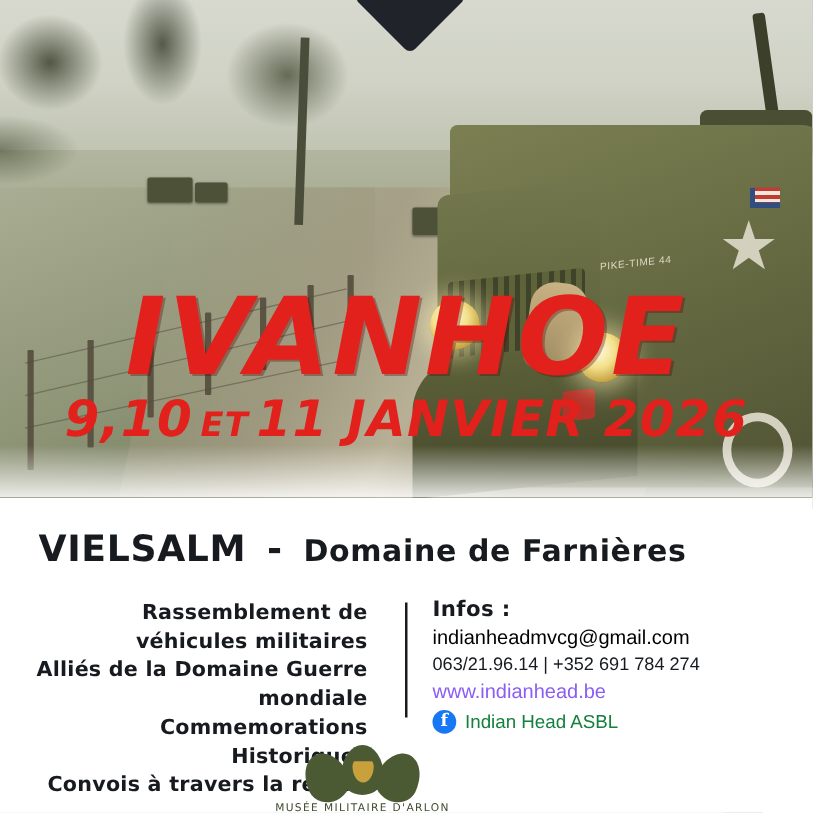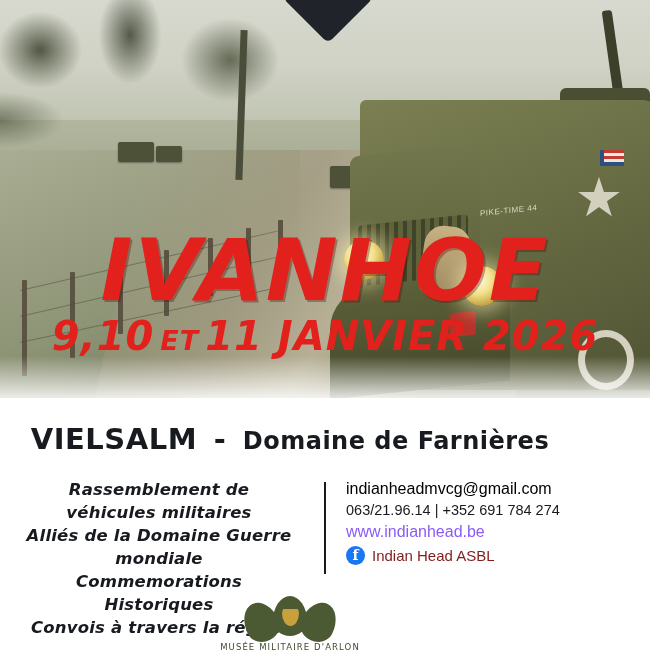--- a/index.html
+++ b/index.html
@@ -316,24 +316,23 @@
     position: absolute;
     left: 0;
     top: 70px;
     width: 650px;
     display: flex;
     justify-content: center;
     align-items: flex-start;
   }
   .col-left {
     width: 300px;
-    text-align: center;
+    text-align: right;
     padding-right: 30px;
     box-sizing: border-box;
-    font-style: italic;
   }
   .col-left div {
     font-family: "DejaVu Sans", sans-serif;
     font-weight: 700;
     font-size: 16.5px;
     line-height: 23px;
     color: #171a1f;
     letter-spacing: 0.2px;
   }
   .divider {
@@ -387,21 +386,21 @@
     color: #ffffff;
     font-family: "DejaVu Serif", serif;
     font-weight: 700;
     font-size: 14px;
     line-height: 19px;
     text-align: center;
   }
   .fbname {
     font-family: "Liberation Sans", sans-serif;
     font-size: 15px;
-    color: #7f1d1d;
+    color: #15803d;
     text-align: right;
   }
 
   
   .logo {
     position: absolute;
     left: 50%;
     transform: translateX(-50%);
     bottom: 8px;
     width: 150px;
@@ -522,20 +521,21 @@
       <div class="col-left">
         <div>Rassemblement de véhicules militaires</div>
         <div>Alliés de la Domaine Guerre mondiale</div>
         <div>Commemorations  Historiques</div>
         <div>Convois à travers la région</div>
       </div>
 
       <div class="divider"></div>
 
       <div class="col-right">
+        <div class="infos-label">Infos :</div>
         <div class="email">indianheadmvcg@gmail.com</div>
         <div class="phone">063/21.96.14 | +352 691 784 274</div>
         <div class="web">www.indianhead.be</div>
         <div class="fbrow">
           <div class="fb-icon">f</div>
           <div class="fbname">Indian Head ASBL</div>
         </div>
       </div>
 
     </div>

